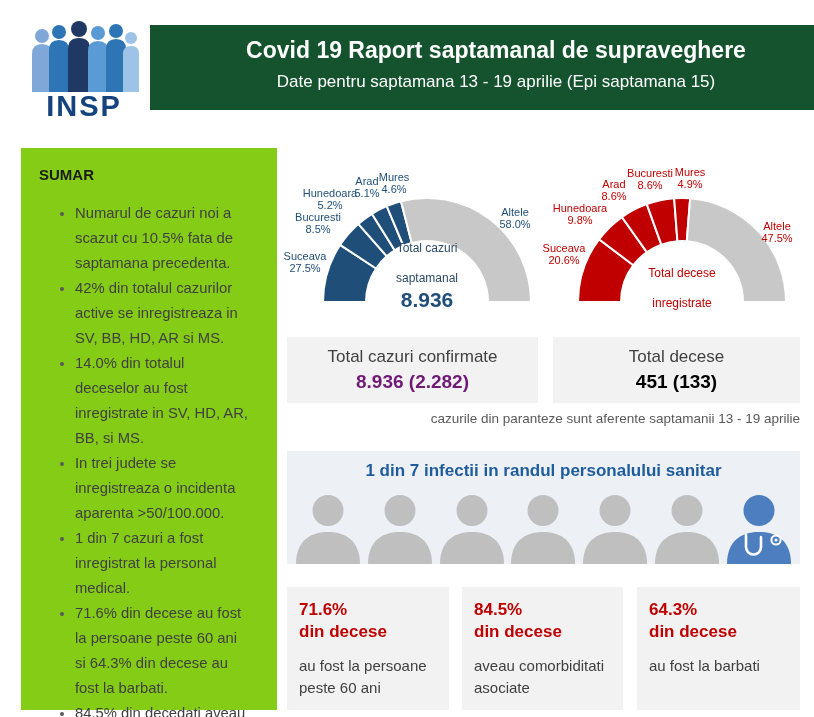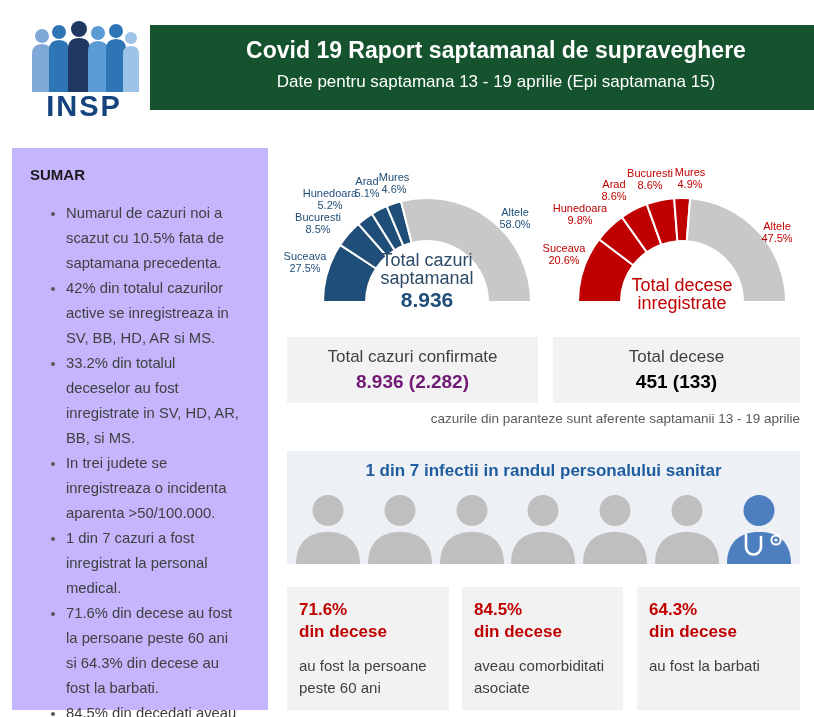--- a/index.html
+++ b/index.html
@@ -10,36 +10,36 @@
   .logo{position:absolute;left:24px;top:20px;width:120px;height:100px;text-align:center;}
   .logo-text{font-size:29px;font-weight:800;color:#15437d;letter-spacing:2px;line-height:1;margin-top:-4px;}
 
   
   .banner{position:absolute;left:150px;top:25px;width:648px;height:85px;background:#14532d;
           color:#fff;text-align:center;padding-left:22px;}
   .banner-title{font-size:23px;font-weight:600;margin-top:12px;}
   .banner-subtitle{font-size:17px;margin-top:8px;}
 
   
-  .sidebar{position:absolute;left:12px;top:148px;width:256px;height:562px;background:#c4b5fd;
+  .sidebar{position:absolute;left:21px;top:148px;width:256px;height:562px;background:#84cc16;
            box-sizing:border-box;padding:14px 12px 0 16px;}
   .sidebar h2{font-size:15px;color:#1a1a1a;margin:4px 0 18px 2px;font-weight:700;}
   .sidebar ul{margin:16px;padding-left:22px;}
   .sidebar li{font-size:14.8px;color:#404040;line-height:25px;}
   .sidebar li::marker{color:#595959;}
 
   
   .chart{position:absolute;top:150px;height:164px;}
   .chart-cases{left:287px;width:261px;}
   .chart-deaths{left:552px;width:262px;}
   .chart svg{position:absolute;left:0;top:0;}
   .slice-label{position:absolute;transform:translate(-50%,-50%);text-align:center;
                font-size:11px;line-height:12px;white-space:nowrap;}
   .chart-center{position:absolute;bottom:2px;transform:translateX(-50%);text-align:center;width:150px;}
-  .chart-center .t{font-size:18px;line-height:18px;font-weight:500;}
+  .chart-center .t{font-size:12px;line-height:18px;font-weight:500;margin-top:12px;}
   .chart-center .v{font-size:21px;font-weight:700;margin-top:1px;}
 
   
   .total-box{position:absolute;top:337px;height:66px;background:#f2f2f2;box-sizing:border-box;
              text-align:center;padding-top:10px;}
   .total-box .lbl{font-size:17px;color:#404040;}
   .total-box .val{font-size:19px;font-weight:700;margin-top:4px;}
   .total-cases{left:287px;width:251px;}
   .total-deaths{left:553px;width:247px;}
 
@@ -89,21 +89,21 @@
   <header class="banner">
     <div class="banner-title">Covid 19 Raport saptamanal de supraveghere</div>
     <div class="banner-subtitle">Date pentru saptamana 13 - 19 aprilie (Epi saptamana 15)</div>
   </header>
 
   <aside class="sidebar">
     <h2>SUMAR</h2>
     <ul>
       <li>Numarul de cazuri noi a scazut cu 10.5% fata de saptamana precedenta.</li>
       <li>42% din totalul cazurilor active se inregistreaza in SV, BB, HD, AR si MS.</li>
-      <li>33.2% din totalul deceselor au fost inregistrate in SV, HD, AR, BB, si MS.</li>
+      <li>14.0% din totalul deceselor au fost inregistrate in SV, HD, AR, BB, si MS.</li>
       <li>In trei judete se inregistreaza o incidenta aparenta &gt;50/100.000.</li>
       <li>1 din 7 cazuri a fost inregistrat la personal medical.</li>
       <li>71.6% din decese au fost la persoane peste 60 ani si 64.3% din decese au fost la barbati.</li>
       <li>84.5% din decedati aveau cel putin o comorbiditate.</li>
     </ul>
   </aside>
 
   <section class="chart chart-cases" id="chart-cases">
       <svg width="261" height="164" viewBox="0 0 261 164">
         <path d="M 36.00 152.00 A 104 104 0 0 1 53.11 94.85 L 89.04 118.48 A 61 61 0 0 0 79.00 152.00 Z" fill="#1f4e79" stroke="#fff" stroke-width="2"></path>

